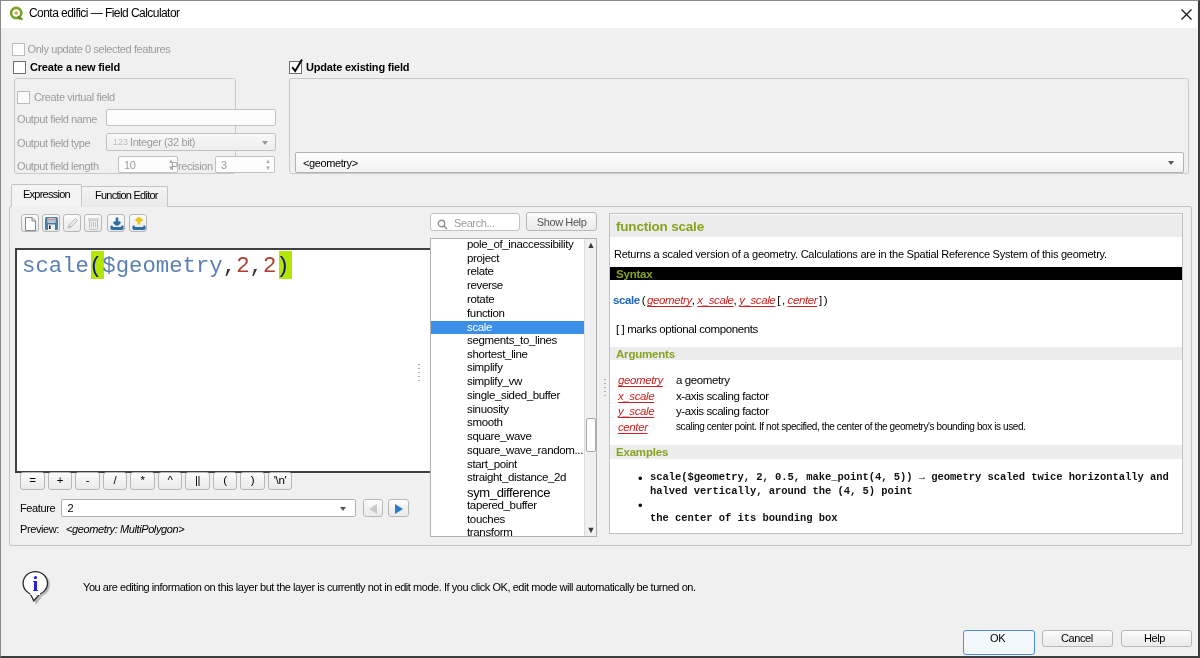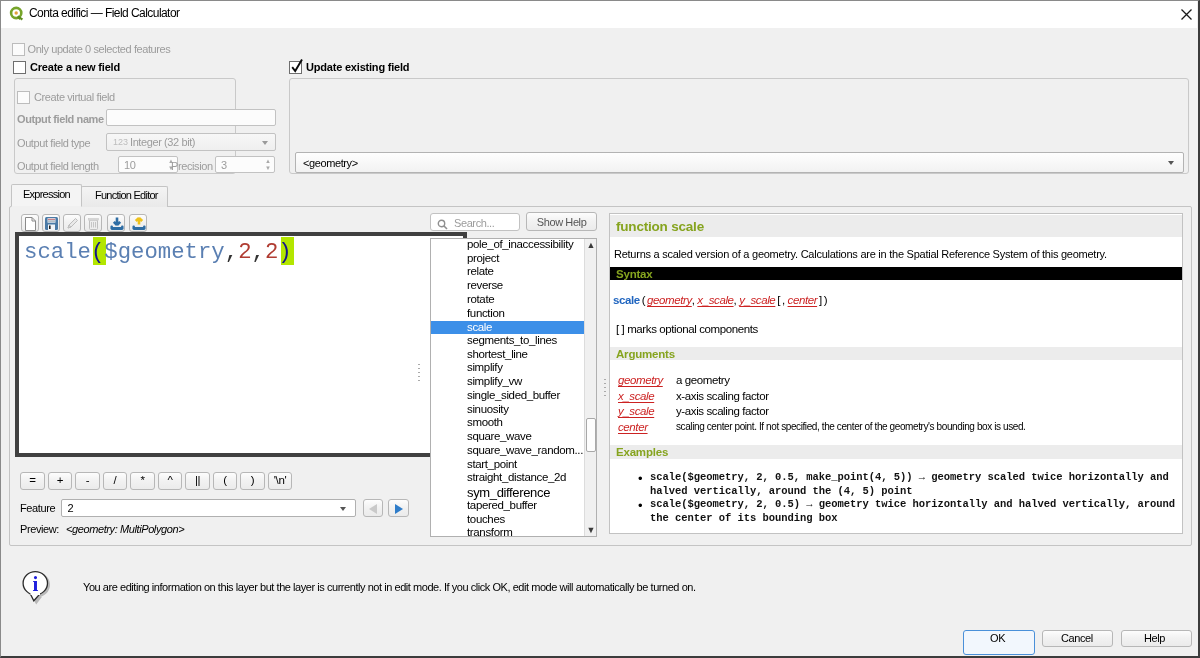--- a/index.html
+++ b/index.html
@@ -33,21 +33,21 @@
 </svg>
 
 <div class="cb dis" style="left:11px;top:42px;"></div>
 <div class="abs txt gray" style="left:26.5px;top:41.5px;">Only update 0 selected features</div>
 
 <div class="cb" style="left:12px;top:60px;"></div>
 <div class="abs txt" style="left:29px;top:60px;font-weight:bold;letter-spacing:-0.2px;">Create a new field</div>
 <div class="gb" style="left:13px;top:77px;width:222px;height:96px;">
   <div class="cb dis" style="left:1.5px;top:12px;"></div>
   <div class="abs txt gray" style="left:19px;top:11.5px;">Create virtual field</div>
-  <div class="abs txt gray" style="left:2px;top:33.5px;font-weight:bold;">Output field name</div>
+  <div class="abs txt gray" style="left:2px;top:33.5px;">Output field name</div>
   <div class="inp" style="left:91px;top:30px;width:170px;height:17px;background:#fcfcfc;"></div>
   <div class="abs txt gray" style="left:2px;top:57.5px;">Output field type</div>
   <div class="inp" style="left:91px;top:54px;width:170px;height:18px;background:linear-gradient(#f7f7f7,#efefef);">
     <span style="position:absolute;left:6px;top:3px;font-size:9px;color:#bdbdbd;letter-spacing:0;">123</span>
     <span class="txt gray" style="position:absolute;left:23px;top:2px;">Integer (32 bit)</span>
     <div class="arrow-dn" style="position:absolute;right:7px;top:7px;border-top-color:#9a9a9a;"></div>
   </div>
   <div class="abs txt gray" style="left:2px;top:80.5px;">Output field length</div>
   <div class="inp" style="left:91px;top:77px;width:60px;height:17px;background:#fcfcfc;margin-left:12px;">
     <span class="txt gray" style="position:absolute;left:5px;top:1.5px;">10</span>
@@ -119,21 +119,21 @@
       <div class="btn" style="left:128px;top:213px;width:18px;height:18px;">
         <span style="position:absolute;left:1px;top:1px;"><svg width="16" height="16" viewBox="0 0 16 16">
             <path d="M8 8.5 V2 M8 1.8 L4.8 5 M8 1.8 L11.2 5" stroke="#eec11b" stroke-width="2.6" fill="none"></path>
             <rect x="1.5" y="11" width="13" height="3" rx="1.4" fill="#2e6da4"></rect>
             <rect x="1.5" y="9.6" width="2.4" height="3" rx="1" fill="#2e6da4"></rect>
             <rect x="12.1" y="9.6" width="2.4" height="3" rx="1" fill="#2e6da4"></rect>
           </svg></span>
       </div>
     </div>
 
-<div class="abs" style="left:14px;top:231px;width:452px;height:225px;background:#fff;border:4px solid #404040;box-sizing:border-box;">
+<div class="abs" style="left:14px;top:247px;width:452px;height:225px;background:#fff;border:2px solid #404040;box-sizing:border-box;">
   <div style="position:absolute;left:73.8px;top:0.6px;width:13.4px;height:28.6px;background:#b3e600;"></div>
       <div style="position:absolute;left:261.5px;top:0.6px;width:13.4px;height:28.6px;background:#b3e600;"></div>
       <div style="position:absolute;left:5px;top:4.45px;font-family:'Liberation Mono',monospace;font-size:22.3px;line-height:24.5px;white-space:pre;"><span style="color:#5a7fb2;">scale</span><span style="color:#14148c;">(</span><span style="color:#5a7fb2;">$geometry</span><span style="color:#333;">,</span><span style="color:#b03c32;">2</span><span style="color:#333;">,</span><span style="color:#b03c32;">2</span><span style="color:#14148c;">)</span></div>
 </div>
 
 <div id="ops">
       <div class="btn" style="left:19.25px;top:471.3px;width:24.5px;height:17.3px;">
         <span class="txt" style="position:absolute;left:0;right:0;top:1px;text-align:center;font-size:11.5px;">=</span>
       </div>
       <div class="btn" style="left:46.75px;top:471.3px;width:24.5px;height:17.3px;">
@@ -244,21 +244,20 @@
       <span class="txt" style="position:absolute;left:66px;top:191px;font-size:11.5px;">y-axis scaling factor</span>
       <span class="txt" style="position:absolute;left:8px;top:206.5px;font-size:11.5px;font-style:italic;color:#c22;text-decoration:underline;text-underline-offset:1.5px;">center</span>
       <span class="txt" style="position:absolute;left:66px;top:206.5px;font-size:10px;">scaling center point. If not specified, the center of the geometry's bounding box is used.</span>
       <div style="position:absolute;left:0px;top:231px;width:572px;height:14px;background:#ececec;">
         <span style="position:absolute;left:6px;top:50%;transform:translateY(-50%);font-weight:bold;font-size:11.5px;color:#86a41f;letter-spacing:-0.2px;">Examples</span>
       </div>
       <span style="position:absolute;left:28px;top:257px;font-size:13px;">•</span>
       <span style="position:absolute;left:40px;top:257px;font-family:'Liberation Mono',monospace;font-size:10.5px;font-weight:bold;letter-spacing:-0.05px;white-space:pre;color:#111;">scale($geometry, 2, 0.5, make_point(4, 5)) → geometry scaled twice horizontally and</span>
       <span style="position:absolute;left:40px;top:270.5px;font-family:'Liberation Mono',monospace;font-size:10.5px;font-weight:bold;letter-spacing:-0.05px;white-space:pre;color:#111;">halved vertically, around the (4, 5) point</span>
       <span style="position:absolute;left:28px;top:284px;font-size:13px;">•</span>
-      <span style="position:absolute;left:40px;top:284px;font-family:'Liberation Mono',monospace;font-size:10.5px;font-weight:bold;letter-spacing:-0.05px;white-space:pre;color:#111;">scale($geometry, 2, 0.5) → geometry twice horizontally and halved vertically, around</span>
       <span style="position:absolute;left:40px;top:297.5px;font-family:'Liberation Mono',monospace;font-size:10.5px;font-weight:bold;letter-spacing:-0.05px;white-space:pre;color:#111;">the center of its bounding box</span>
     </div>
 
 <svg class="abs" style="left:19px;top:568px;" width="36" height="38" viewBox="0 0 36 38">
   <ellipse cx="15.3" cy="14.2" rx="12.2" ry="11.6" fill="#b9b9b9" stroke="#b9b9b9" stroke-width="1.4" transform="translate(1.8,1.6)"></ellipse>
   <path d="M11 26 L14.5 32.5 L19.5 26" fill="#b9b9b9" stroke="#b9b9b9" stroke-width="1.4" transform="translate(1.8,1.6)"></path>
   <ellipse cx="15.3" cy="14.2" rx="12.2" ry="11.6" fill="#fff" stroke="#2b2b2b" stroke-width="1.3"></ellipse>
   <path d="M10.5 25.2 L13.8 31.8 L19.5 25.4" fill="#fff" stroke="#2b2b2b" stroke-width="1.3"></path>
   <rect x="10.5" y="23.2" width="9.5" height="2.8" fill="#fff"></rect>
   <text x="15.3" y="21.5" text-anchor="middle" font-family="Liberation Serif,serif" font-size="21" font-weight="bold" fill="#2020dd">i</text>

